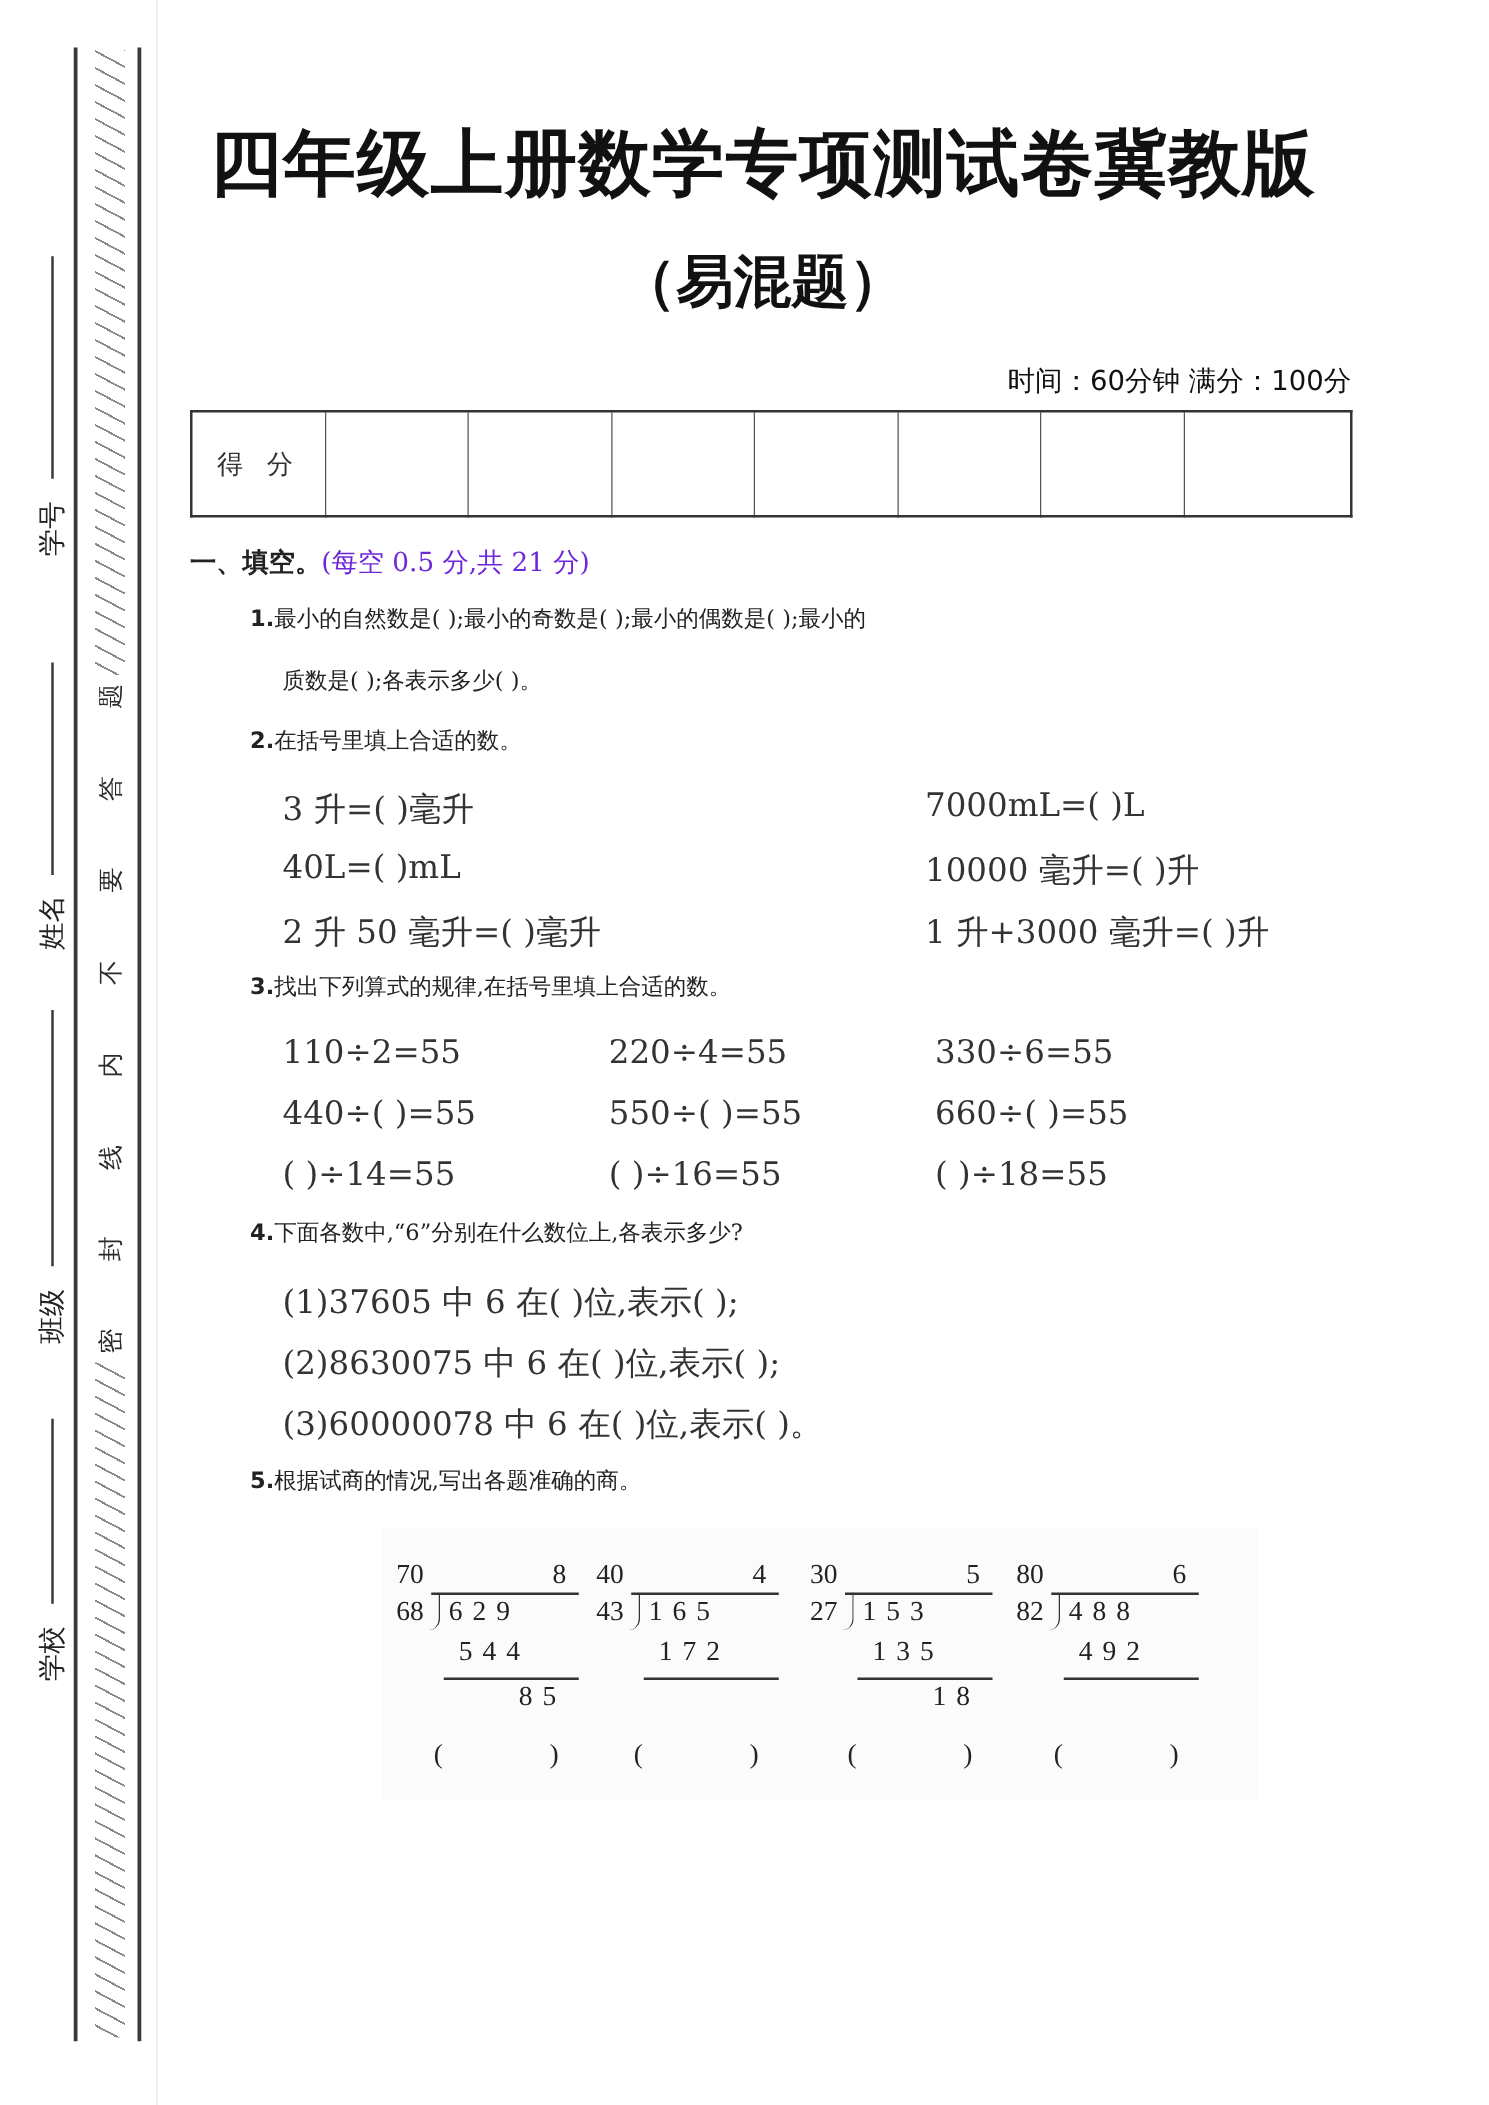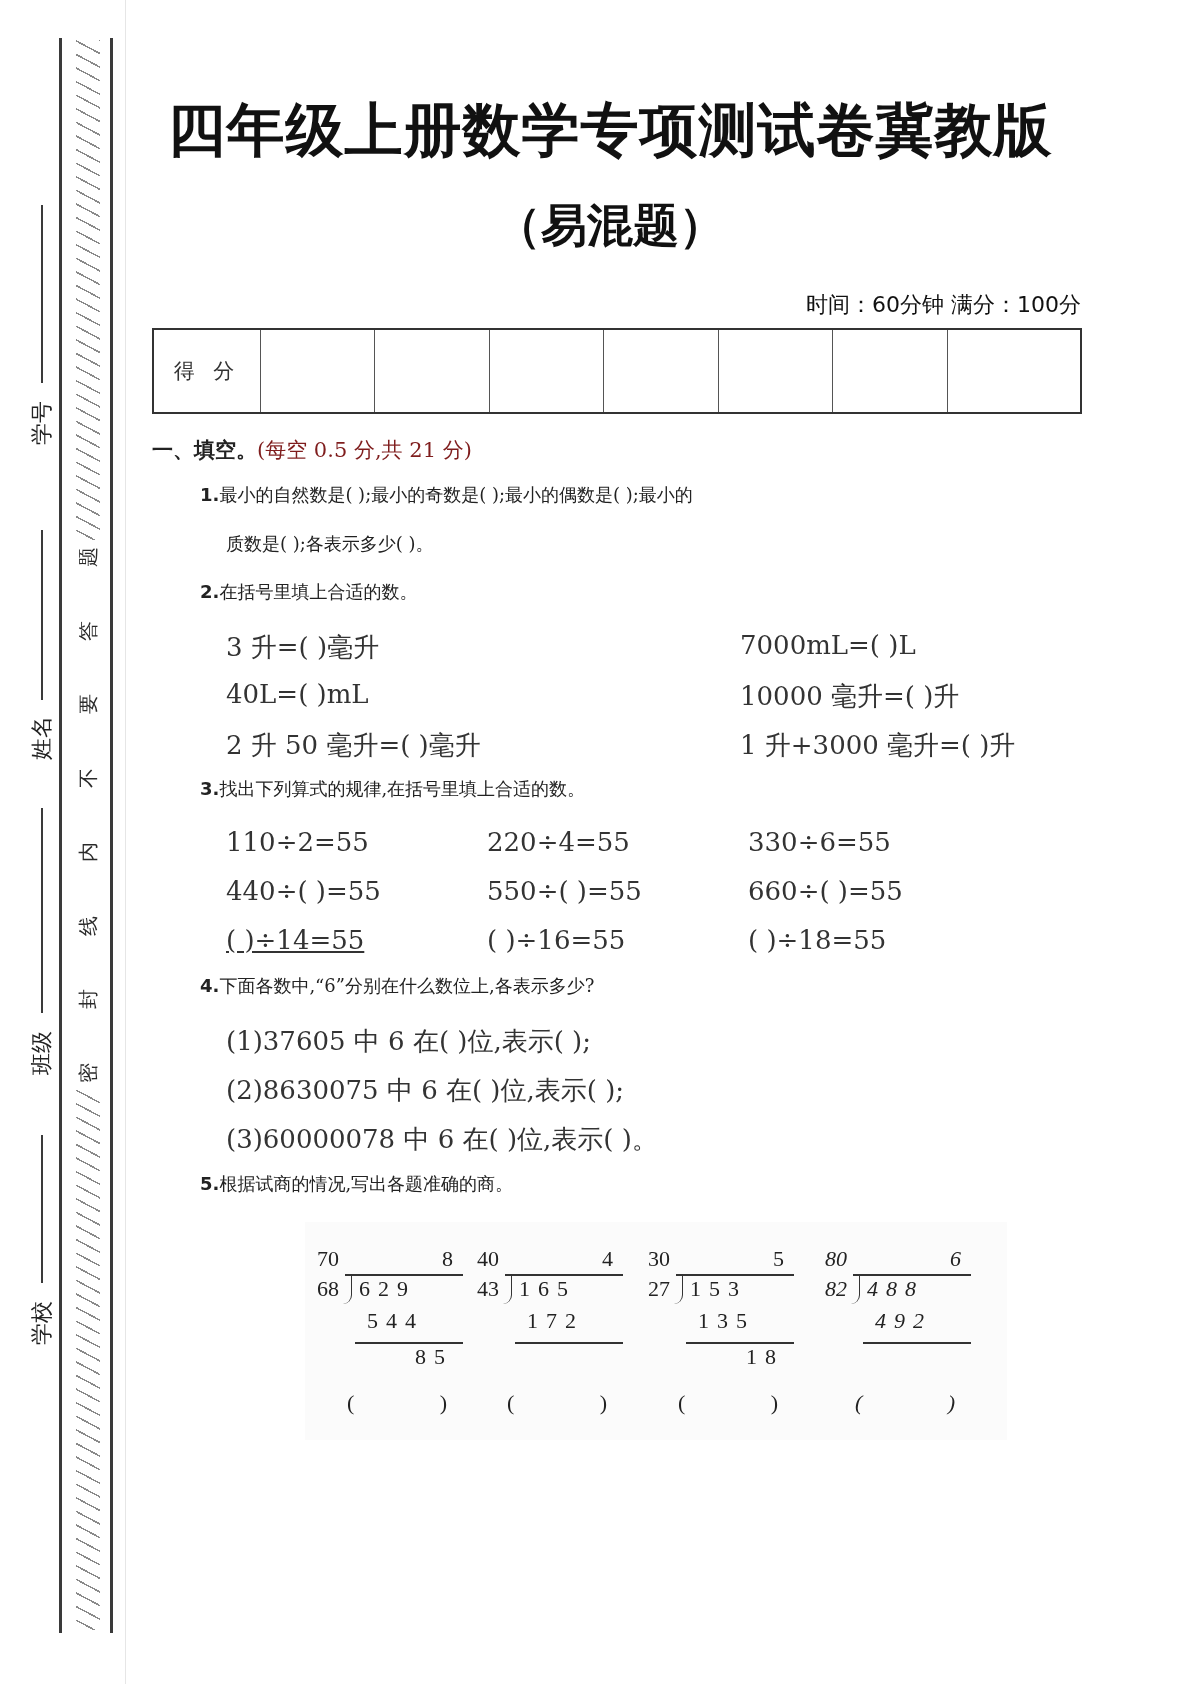--- a/index.html
+++ b/index.html
@@ -58,21 +58,21 @@
   table.score td {
     border: 1px solid #555; text-align: center; font-size: 21px; color: #333;
     height: 41px; font-family: "DejaVu Serif", serif;
   }
   table.score td.rowhead { width: 104px; letter-spacing: 6px; }
   
   .q { position: absolute; font-size: 18px; color: #222; white-space: nowrap; }
   .q b { font-family: "DejaVu Sans", sans-serif; font-weight: bold; }
   .section-head { left: 152px; top: 436px; font-size: 21px; }
   .section-head .strong { font-family: "DejaVu Sans", sans-serif; font-weight: bold; }
-  .section-head .note { color: #7f1d1d; }
+  .section-head .note { color: #6d28d9; }
   .qtitle { left: 200px; }
   .item { font-size: 26px; color: #333; }
   
   .div-panel {
     position: absolute; left: 305px; top: 1222px; width: 702px; height: 218px;
     background: #fbfbfb;
   }
   .div-block { position: absolute; top: 0; width: 150px; height: 218px; font-family: "Liberation Serif", "DejaVu Serif", serif; font-size: 22px; color: #222; }
   .div-block .estimate { position: absolute; left: 0; top: 24px; }
   .div-block .trial { position: absolute; right: 14px; top: 24px; }
@@ -163,21 +163,21 @@
 
 <div class="q qtitle" style="top:777px;">
   <b>3.</b><span>找出下列算式的规律,在括号里填上合适的数。</span>
 </div>
 <div class="q item" style="left:226px;top:827px;">110÷2=55</div>
 <div class="q item" style="left:487px;top:827px;">220÷4=55</div>
 <div class="q item" style="left:748px;top:827px;">330÷6=55</div>
 <div class="q item" style="left:226px;top:876px;">440÷(        )=55</div>
 <div class="q item" style="left:487px;top:876px;">550÷(        )=55</div>
 <div class="q item" style="left:748px;top:876px;">660÷(        )=55</div>
-<div class="q item" style="left:226px;top:925px;text-decoration:underline;">(        )÷14=55</div>
+<div class="q item" style="left:226px;top:925px;">(        )÷14=55</div>
 <div class="q item" style="left:487px;top:925px;">(        )÷16=55</div>
 <div class="q item" style="left:748px;top:925px;">(        )÷18=55</div>
 
 <div class="q qtitle" style="top:974px;">
   <b>4.</b><span>下面各数中,“6”分别在什么数位上,各表示多少?</span>
 </div>
 <div class="q item" style="left:226px;top:1024px;">(1)37605 中 6 在(        )位,表示(                );</div>
 <div class="q item" style="left:226px;top:1073px;">(2)8630075 中 6 在(        )位,表示(                );</div>
 <div class="q item" style="left:226px;top:1122px;">(3)60000078 中 6 在(        )位,表示(                )。</div>
 
@@ -224,21 +224,21 @@
     <div class="bracket"></div>
     <span class="dividend">153</span>
     <span class="product">135</span>
     <div class="uline"></div>
     <span class="remainder">18</span>
     <div class="answer">
       <span>(</span>
       <span>)</span>
     </div>
   </div>
-  <div class="div-block" style="left:520px;font-style:italic;">
+  <div class="div-block" style="left:508px;">
     <span class="estimate">80</span>
     <span class="trial">6</span>
     <div class="bar"></div>
     <span class="divisor">82</span>
     <div class="bracket"></div>
     <span class="dividend">488</span>
     <span class="product">492</span>
     <div class="uline"></div>
     <span class="remainder"></span>
     <div class="answer">

